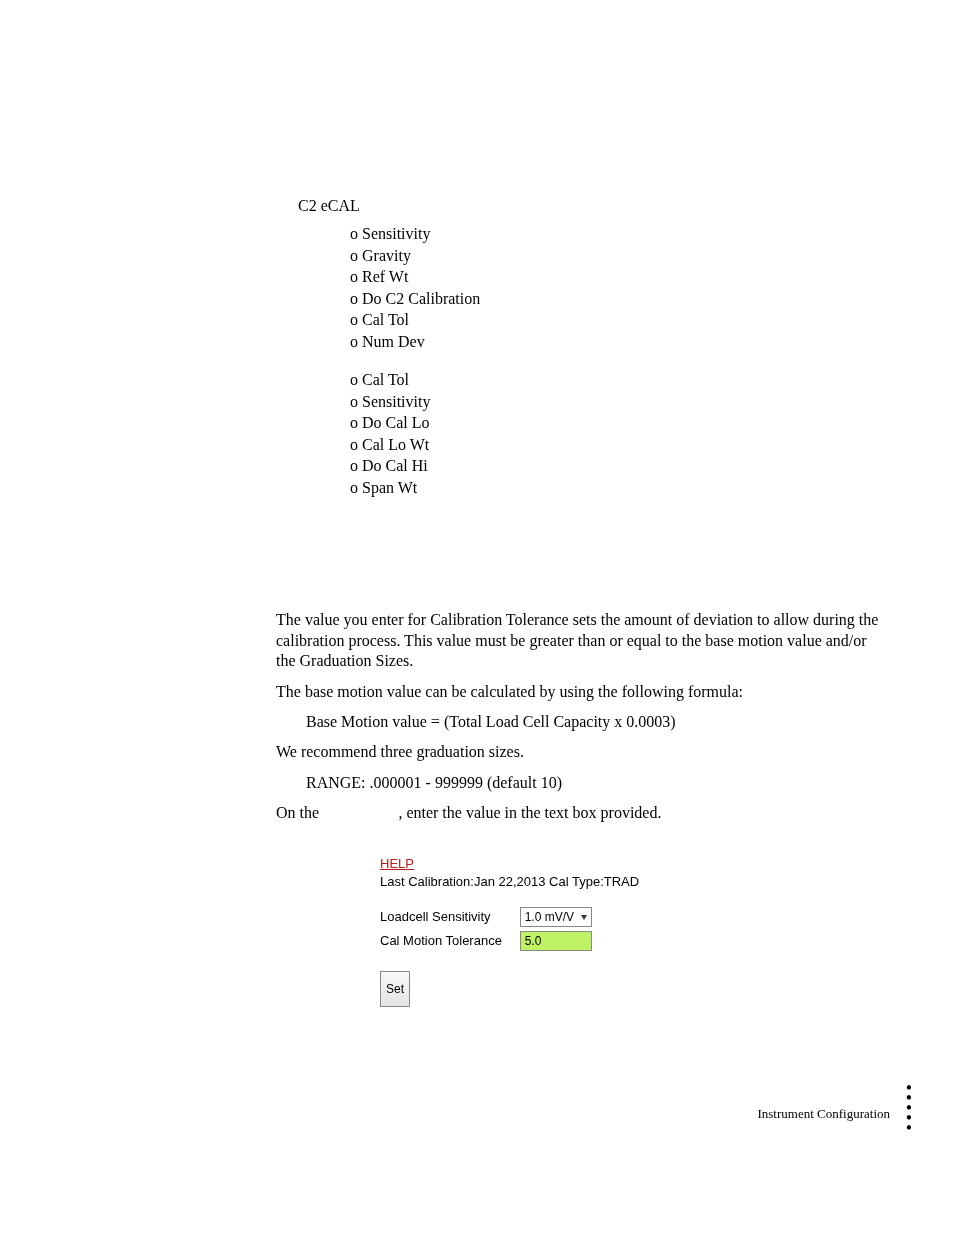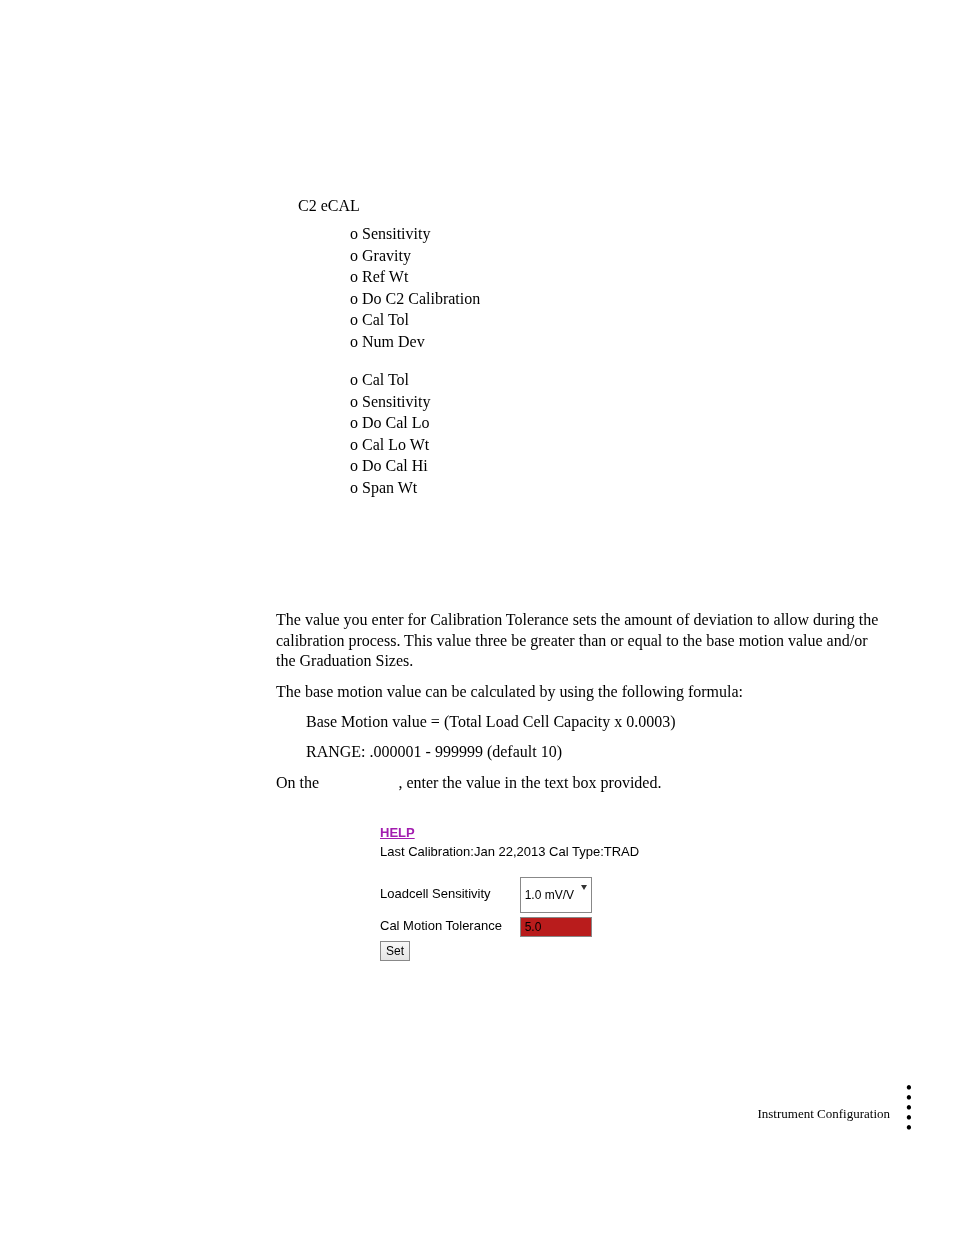--- a/index.html
+++ b/index.html
@@ -38,73 +38,73 @@
   .para { margin:0 0 10px 0; }
   .indent { margin-left:30px; }
   .web-label { font-weight:bold; font-family:Arial,Helvetica,sans-serif; }
   .figure {
     margin:32px 0 0 104px;
     font-family:Verdana,Arial,Helvetica,sans-serif;
     font-size:13px;
     color:#000;
   }
   .help-link {
-    color:#a21caf;
+    color:#b91c1c;
     text-decoration:underline;
-    font-weight:bold;
+    font-weight:normal;
     display:inline-block;
     margin-bottom:2px;
   }
   .form-row { margin-top:16px; white-space:nowrap; }
   .form-row2 { margin-top:4px; white-space:nowrap; }
   .flabel {
     display:inline-block;
     width:136px;
   }
   .select-box {
     display:inline-block;
     border:1px solid #888;
     background:#fff;
-    padding:8px 4px;
+    padding:0 4px;
     height:18px;
     line-height:18px;
     width:62px;
     position:relative;
     vertical-align:middle;
     font-size:12px;
   }
   .caret {
     position:absolute;
     right:4px;
     top:7px;
     width:0;height:0;
     border-left:3px solid transparent;
     border-right:3px solid transparent;
     border-top:5px solid #333;
   }
   .txtbox {
     display:inline-block;
     border:1px solid #888;
-    background:#b91c1c;
+    background:#bef264;
     padding:0 4px;
     height:18px;
     line-height:18px;
     width:62px;
     vertical-align:middle;
     font-size:12px;
   }
   .set-btn {
     display:inline-block;
     border:1px solid #888;
     background:linear-gradient(#f8f8f8,#e4e4e4);
-    padding:0 5px;
+    padding:8px 5px;
     height:18px;
     line-height:18px;
     font-size:12px;
-    margin-top:4px;
+    margin-top:20px;
     cursor:pointer;
   }
   .footer {
     position:absolute;
     right:64px;
     top:1106px;
     font-size:13px;
     font-family:"Times New Roman",Times,serif;
   }
   .dots {
@@ -138,23 +138,24 @@
     <li>Sensitivity</li>
     <li>Do Cal Lo</li>
     <li>Cal Lo Wt</li>
     <li>Do Cal Hi</li>
     <li>Span Wt</li>
   </ul>
 
 
   <h2 class="heading2" style="visibility:hidden;height:0;margin-top:56px;margin-bottom:0;">Cal Tolerance</h2>
 
-  <p class="para" style="margin-top:56px;">The value you enter for Calibration Tolerance sets the amount of deviation to allow during the calibration process. This value three be greater than or equal to the base motion value and/or the Graduation Sizes.</p>
+  <p class="para" style="margin-top:56px;">The value you enter for Calibration Tolerance sets the amount of deviation to allow during the calibration process. This value must be greater than or equal to the base motion value and/or the Graduation Sizes.</p>
   <p class="para">The base motion value can be calculated by using the following formula:</p>
   <p class="para indent">Base Motion value = (Total Load Cell Capacity x 0.0003)</p>
+  <p class="para">We recommend three graduation sizes.</p>
   <p class="para indent">RANGE: .000001 - 999999 (default 10)</p>
   <p class="para">
     <span>On the </span><span class="web-label" style="visibility:hidden;">Web page</span><span>, enter the value in the text box provided.</span>
   </p>
 
   <div class="figure">
     <a class="help-link">HELP</a><br>
     <span>Last Calibration:Jan 22,2013 Cal Type:TRAD</span>
 
     <div class="form-row">

